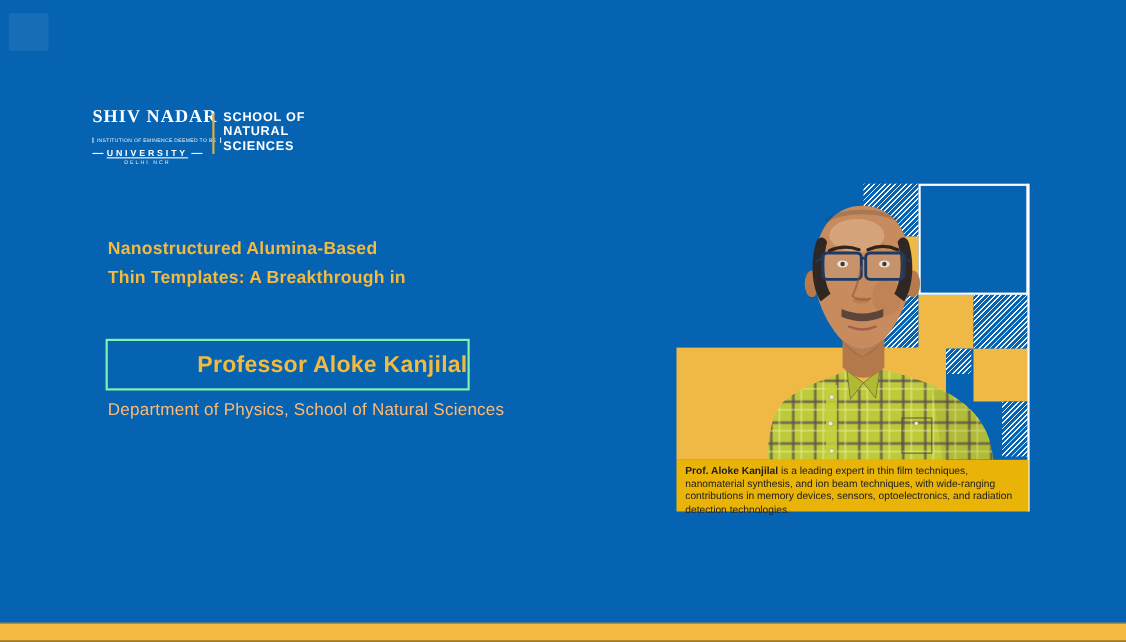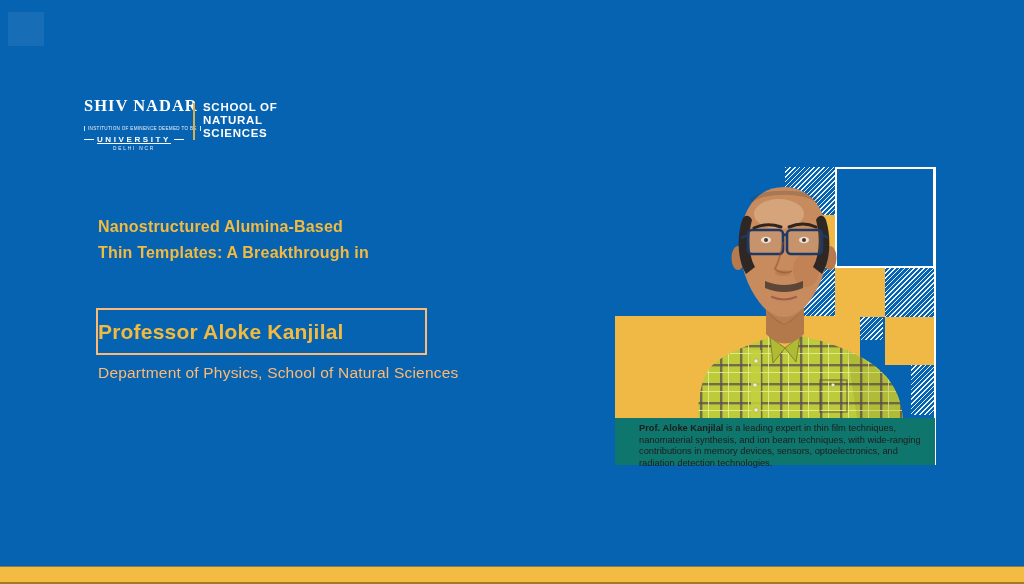--- a/index.html
+++ b/index.html
@@ -21,44 +21,44 @@
   .brand-tagline{display:inline-block;font-size:4.6px;letter-spacing:.3px;margin-top:2px;white-space:nowrap;color:#e9eff7;
     border-left:1px solid rgba(255,255,255,.85);border-right:1px solid rgba(255,255,255,.85);padding:0 3px;}
   .brand-univ{font-size:8px;letter-spacing:2.6px;margin-top:1px;white-space:nowrap;display:flex;align-items:center;justify-content:center;gap:3px;font-weight:bold;text-decoration:underline;}
   .brand-univ::before,.brand-univ::after{content:"";display:block;width:13px;height:1px;background:#fff;}
   .brand-city{font-size:4.8px;letter-spacing:1.8px;margin-top:2px;color:#e9eff7;}
   .logo-divider{position:absolute;left:109px;top:7px;width:2px;height:37px;background:#d9b04a;}
   .logo-right{position:absolute;left:119px;top:5px;font-size:11.5px;font-weight:bold;letter-spacing:.7px;line-height:12.8px;white-space:nowrap;}
 
   
   .title{left:98px;top:214px;width:520px;font-size:16px;font-weight:bold;color:#f3ba40;line-height:25.6px;letter-spacing:.2px;}
-  .name-box{left:96px;top:308px;width:331px;height:47px;border:2px solid #fdba74;box-sizing:border-box;
-    display:flex;align-items:center;justify-content:flex-start;
+  .name-box{left:96px;top:308px;width:331px;height:47px;border:2px solid #86efac;box-sizing:border-box;
+    display:flex;align-items:center;justify-content:flex-end;
     color:#f3ba40;font-size:21px;font-weight:bold;letter-spacing:.2px;white-space:nowrap;}
   .affiliation{left:98px;top:364px;font-size:15.5px;color:#fdba74;letter-spacing:.2px;white-space:nowrap;}
 
   
   .sq{position:absolute;z-index:1;}
   .yellow{background:#f0b946;}
   .hatch{
     background-color:#0663b2;
     background-image:repeating-linear-gradient(135deg,
       rgba(255,255,255,.92) 0, rgba(255,255,255,.92) 1.1px,
       transparent 1.1px, transparent 3.4px);
   }
   .bigframe{left:835px;top:167px;width:100px;height:101px;border:2px solid #fff;box-sizing:border-box;background:transparent;}
   .edge-line{left:934px;top:167px;width:2px;height:298px;background:#fff;}
   .yellow-panel{left:615px;top:316px;width:245px;height:102px;}
 
   
   .person{left:615px;top:168px;width:320px;height:250px;z-index:2;}
 
   
-  .caption{left:615px;top:418px;width:320px;height:47px;background:#0f766e;z-index:3;box-sizing:border-box;
-    padding:5px 7px 0 24px;font-size:9.3px;line-height:11.6px;color:#1d1d1b;}
+  .caption{left:615px;top:418px;width:320px;height:47px;background:#eab308;z-index:3;box-sizing:border-box;
+    padding:5px 7px 0 8px;font-size:9.3px;line-height:11.6px;color:#1d1d1b;}
   .caption b{font-weight:bold;}
 
   
   .bottom-bar{left:0;top:566px;width:1024px;height:18px;background:#f3bb42;box-sizing:border-box;
     border-top:1px solid rgba(25,55,95,.5);border-bottom:2px solid #a37b25;z-index:4;}
 </style>
 </head>
 <body>
 
 <div class="abs corner-sq"></div>

